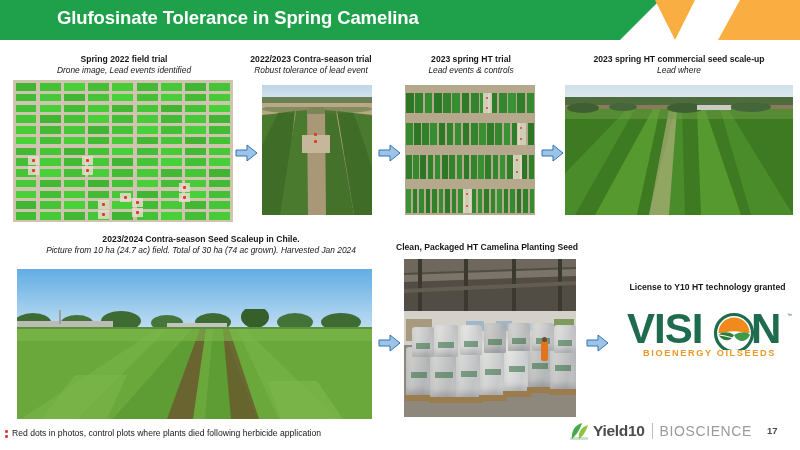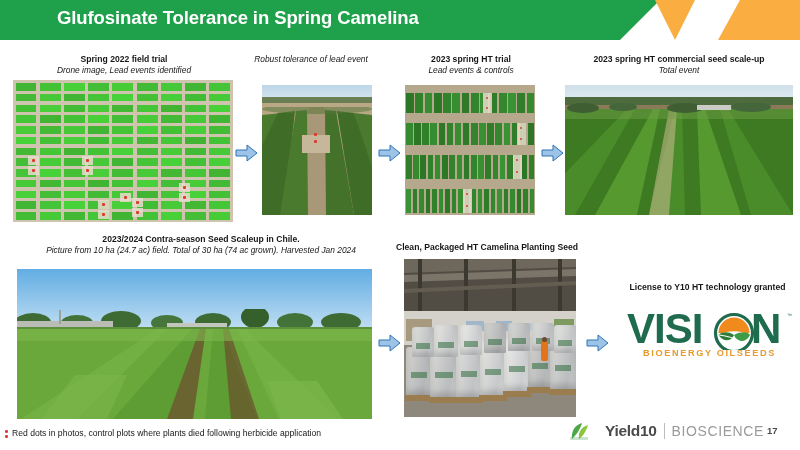--- a/index.html
+++ b/index.html
@@ -51,21 +51,21 @@
 
   
   .plotcell{position:absolute;background:#3f8f34;}
 
   
   .foot-note{position:absolute;left:12px;top:428px;font-size:8.6px;color:#17171A;white-space:nowrap;}
   .foot-dot{position:absolute;left:5px;top:430px;width:2.5px;height:2.5px;background:#E03A2F;border-radius:50%;}
   .foot-dot2{position:absolute;left:5px;top:435px;width:2.5px;height:2.5px;background:#E03A2F;border-radius:50%;}
 
   .y10{position:absolute;left:568px;top:420px;height:22px;display:flex;align-items:center;}
-  .y10 .name{font-size:15.5px;font-weight:bold;color:#4B4B4B;letter-spacing:-0.3px;margin-left:15px;}
+  .y10 .name{font-size:15.5px;font-weight:bold;color:#4B4B4B;letter-spacing:-0.3px;margin-left:3px;}
   .y10 .bar{width:1px;height:16px;background:#BDBDBD;margin:0 7px;}
   .y10 .bio{font-size:14px;color:#9A9A9A;letter-spacing:.6px;}
   .pagenum{position:absolute;left:767px;top:425px;font-size:9.5px;font-weight:bold;color:#4B4B4B;}
 
   
   .lic{position:absolute;left:615px;top:282px;width:185px;text-align:center;
        font-size:8.6px;font-weight:bold;color:#17171A;white-space:nowrap;}
   .vision{position:absolute;left:627px;top:310px;width:165px;height:50px;}
   .vtm{position:absolute;right:0;top:2px;font-size:5px;color:#1E6B4E;}
   .vbio{position:absolute;left:0;top:38px;width:165px;text-align:center;
@@ -81,29 +81,30 @@
     <div class="hdr-vee"></div>
     <div class="hdr-wedge"></div>
     <div class="hdr-title">Glufosinate Tolerance in Spring Camelina</div>
   </div>
 
   <div class="cap" style="left:10px;top:54px;width:228px;">
     <div class="t1">Spring 2022 field trial</div>
     <div class="t2">Drone image, Lead events identified</div>
   </div>
   <div class="cap" style="left:238px;top:54px;width:146px;">
+    <div class="t1">2022/2023 Contra-season trial</div>
     <div class="t2">Robust tolerance of lead event</div>
   </div>
   <div class="cap" style="left:392px;top:54px;width:158px;">
     <div class="t1">2023 spring HT trial</div>
     <div class="t2">Lead events &amp; controls</div>
   </div>
   <div class="cap" style="left:560px;top:54px;width:238px;">
     <div class="t1">2023 spring HT commercial seed scale-up</div>
-    <div class="t2">Total event</div>
+    <div class="t2">Lead where</div>
   </div>
 
   <div class="photo" id="p1" style="left:13px;top:80px;width:218px;height:140px;background:#cfc5ae;border:1px solid #cfc5ae;">
     <div id="p1grid" style="position:absolute;left:0;top:0;width:218px;height:140px;">
         <div class="plotcell" style="left: 1.6px; top: 2px; width: 20.8222px; height: 7.56923px; background: rgb(65, 180, 52);"></div>
         <div class="plotcell" style="left: 1.6px; top: 12.7692px; width: 20.8222px; height: 7.56923px; background: rgb(66, 186, 53);"></div>
         <div class="plotcell" style="left: 1.6px; top: 23.5385px; width: 20.8222px; height: 7.56923px; background: rgb(68, 192, 54);"></div>
         <div class="plotcell" style="left: 1.6px; top: 34.3077px; width: 20.8222px; height: 7.56923px; background: rgb(69, 198, 55);"></div>
         <div class="plotcell" style="left: 1.6px; top: 45.0769px; width: 20.8222px; height: 7.56923px; background: rgb(71, 204, 56);"></div>
         <div class="plotcell" style="left: 1.6px; top: 55.8462px; width: 20.8222px; height: 7.56923px; background: rgb(72, 210, 58);"></div>

